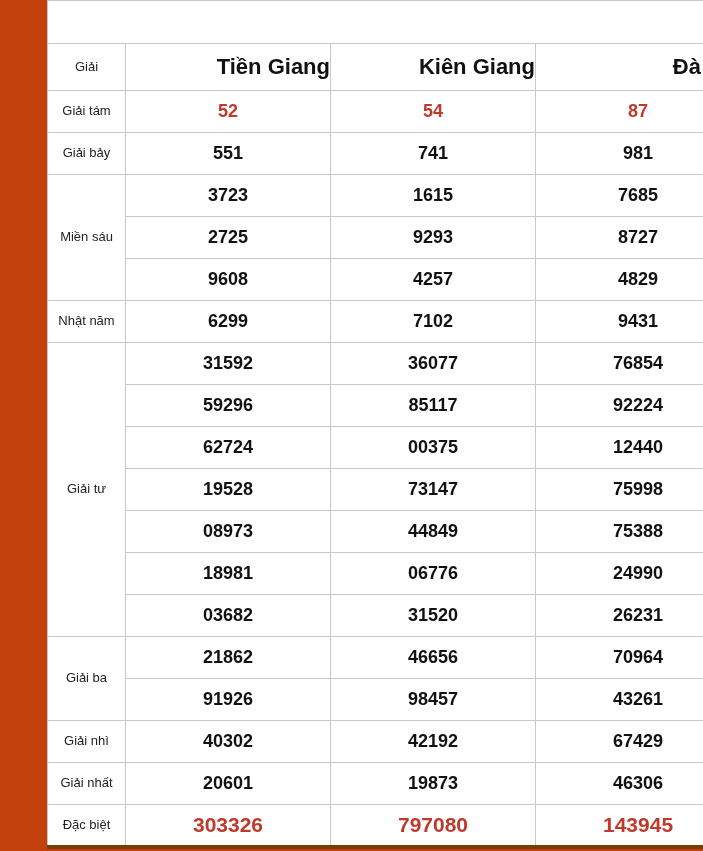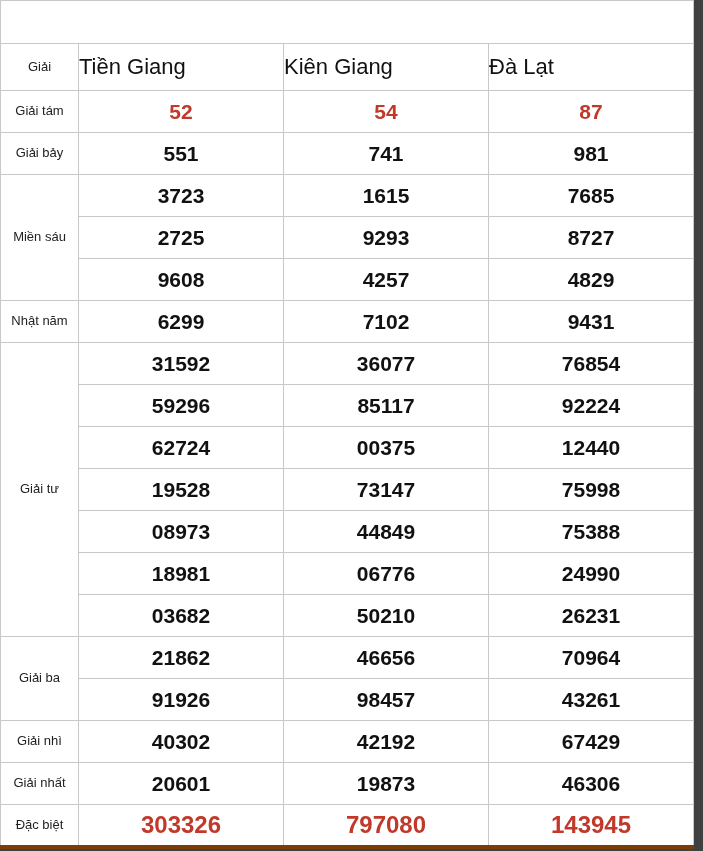--- a/index.html
+++ b/index.html
@@ -10,22 +10,23 @@
   body {
     width: 703px;
     height: 851px;
     font-family: "Liberation Sans", sans-serif;
     overflow: hidden;
   }
   .page {
     width: 703px;
     height: 851px;
     position: relative;
-    background: #404040;
+    background: #c2410c;
     box-sizing: border-box;
+    padding-left: 47px;
   }
   .result-table {
     width: 694px;
     border-collapse: collapse;
     table-layout: fixed;
     border-bottom: 4px solid #7a3d08;
   }
   .title-bar {
     background: #6d7577;
     color: #ffffff;
@@ -49,39 +50,39 @@
   .prize-label {
     font-size: 13px;
     color: #222222;
     text-align: center;
     vertical-align: middle;
     font-weight: normal;
     line-height: 1.25;
   }
   .prov-head {
     font-size: 22px;
-    font-weight: normal;
+    font-weight: bold;
     color: #111111;
-    text-align: left;
+    text-align: right;
     vertical-align: middle;
     height: 46px;
   }
   .num-cell {
     text-align: center;
     vertical-align: middle;
-    font-size: 21px;
+    font-size: 18px;
     font-weight: bold;
     color: #111111;
     font-family: "Liberation Sans", sans-serif;
   }
   .num-cell.red {
     color: #c0392b;
   }
   .num-cell.special {
-    font-size: 24px;
+    font-size: 21px;
     color: #c0392b;
     margin-left: 36px;
   }
   .h-stack { height: 42px; }
 </style>
 </head>
 <body>
 
 <div class="page">
   <table class="result-table">
@@ -163,21 +164,21 @@
           <td class="num-cell">44849</td>
           <td class="num-cell">75388</td>
         </tr>
         <tr class="h-stack">
           <td class="num-cell">18981</td>
           <td class="num-cell">06776</td>
           <td class="num-cell">24990</td>
         </tr>
         <tr class="h-stack">
           <td class="num-cell">03682</td>
-          <td class="num-cell">50210</td>
+          <td class="num-cell">31520</td>
           <td class="num-cell">26231</td>
         </tr>
         <tr class="h-stack">
           <td class="prize-label" rowspan="2">Giải ba</td>
           <td class="num-cell">21862</td>
           <td class="num-cell">46656</td>
           <td class="num-cell">70964</td>
         </tr>
         <tr class="h-stack">
           <td class="num-cell">91926</td>

